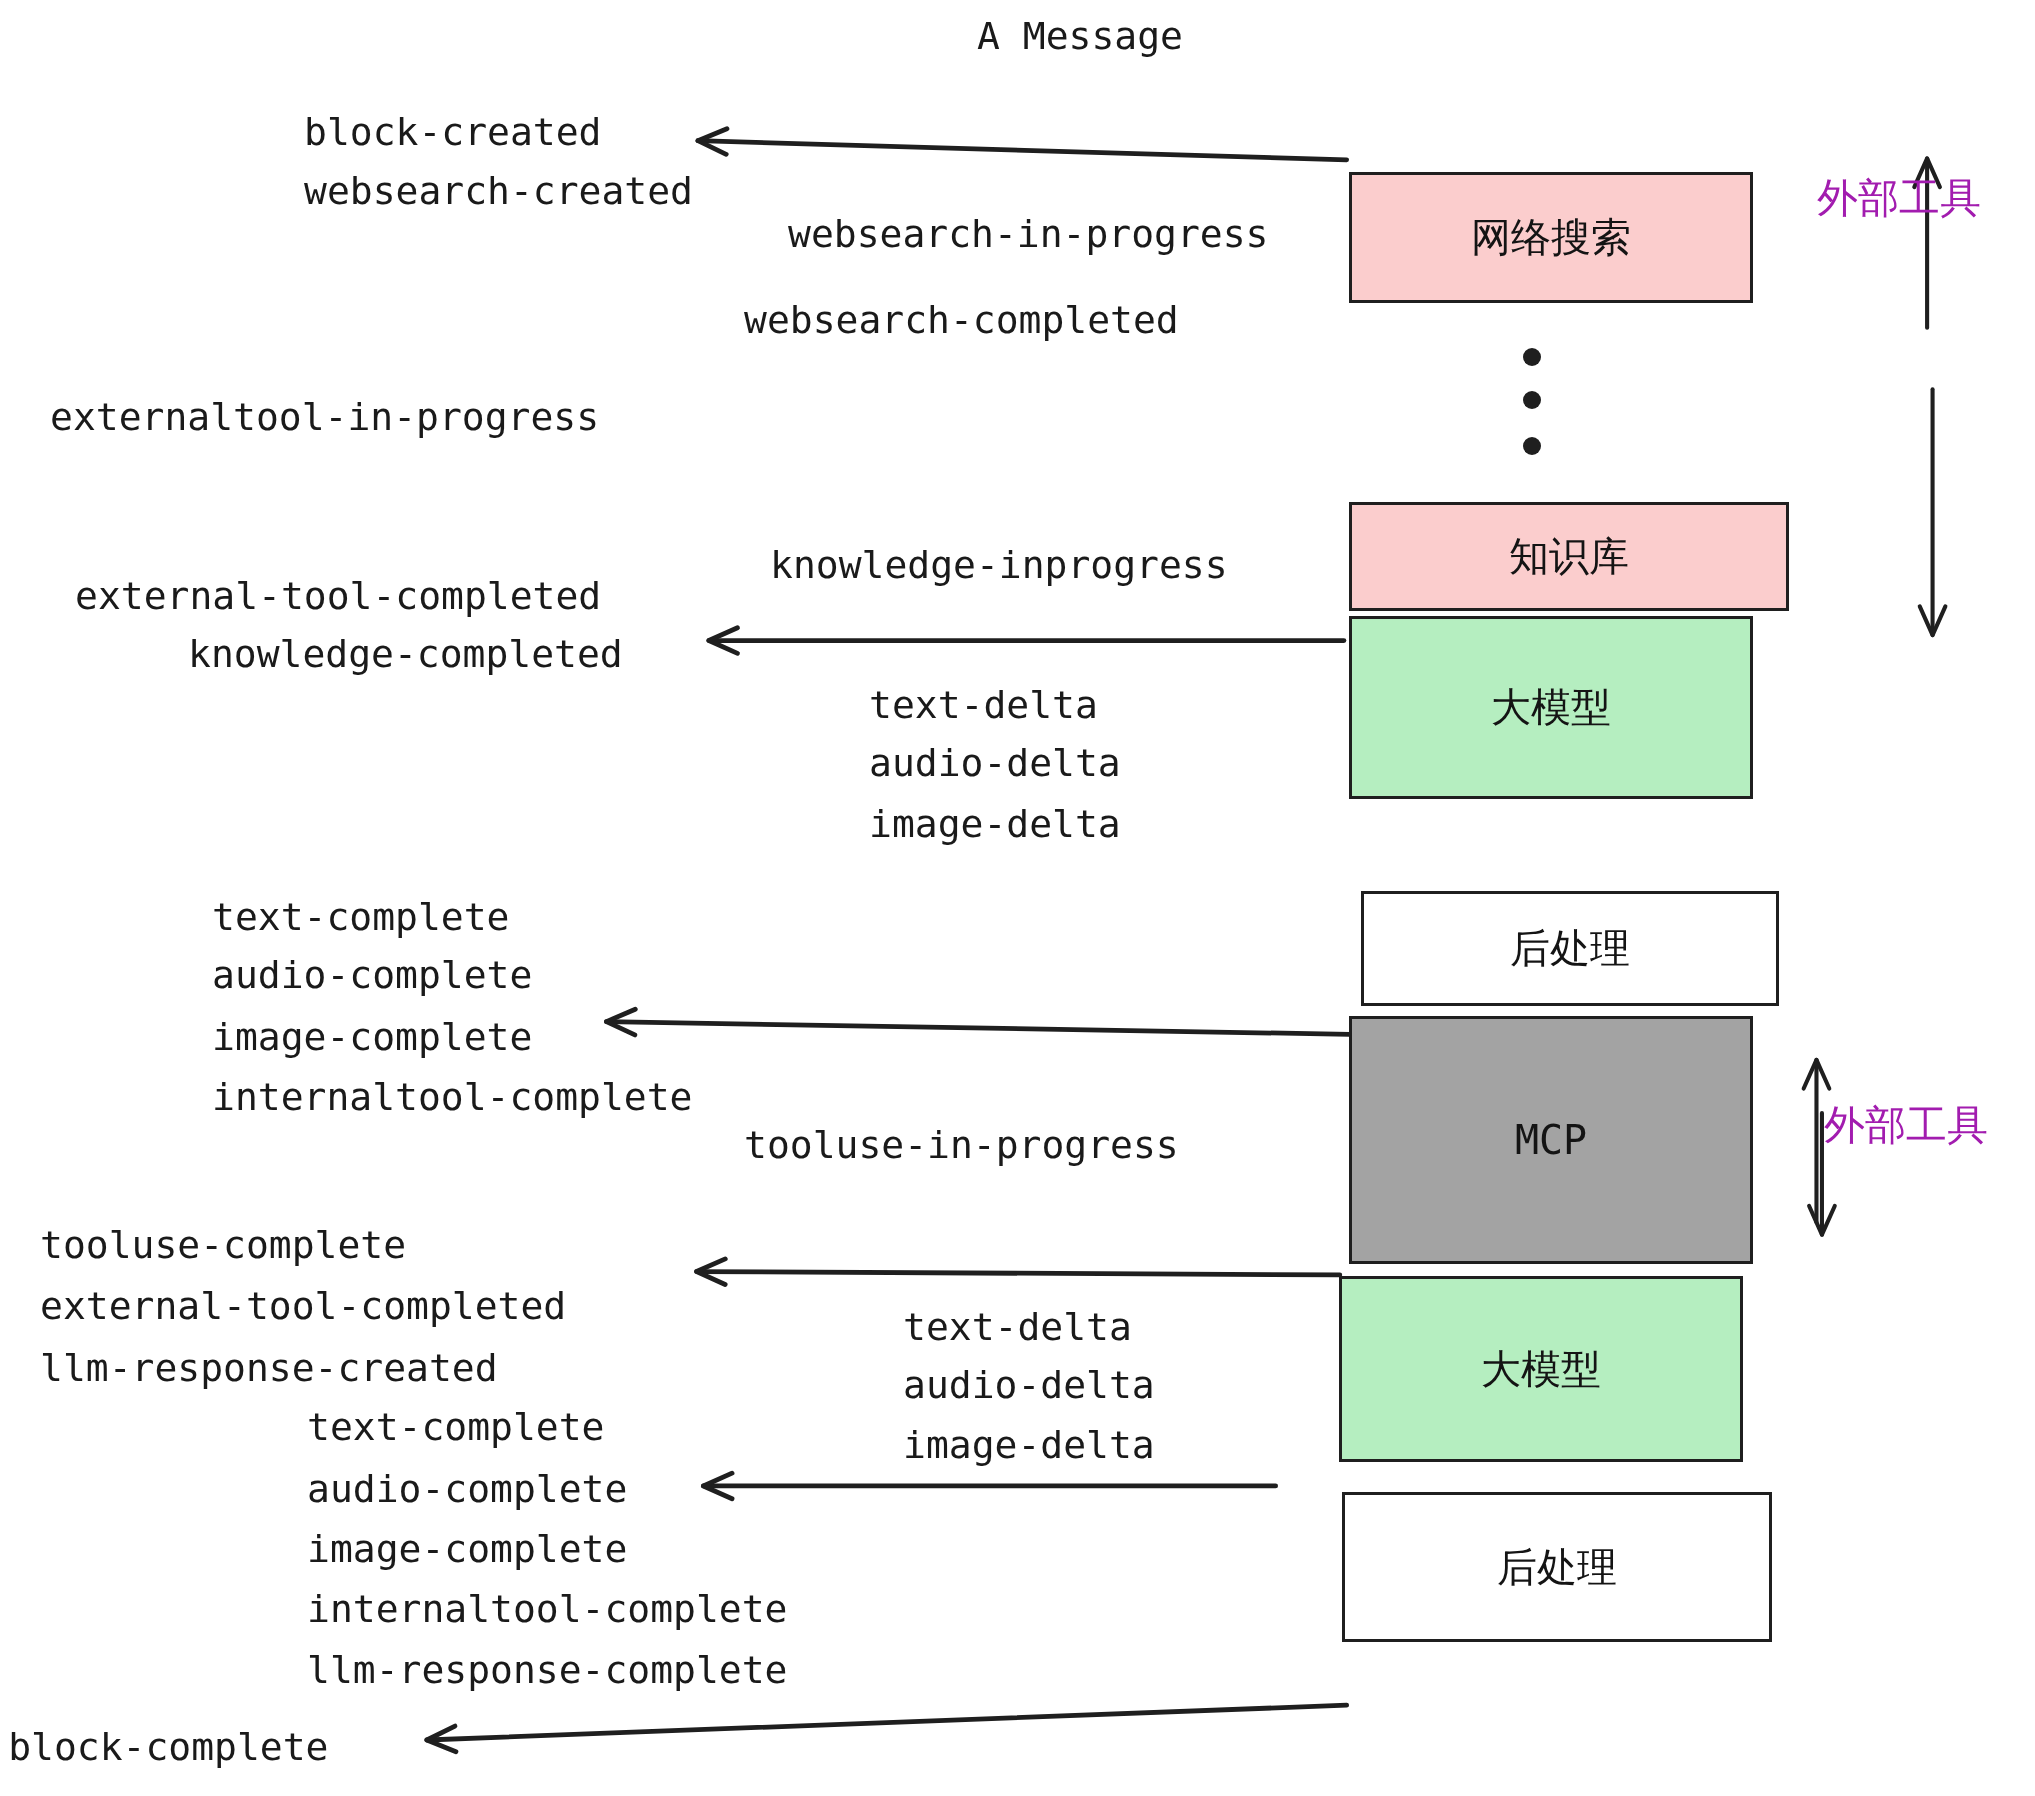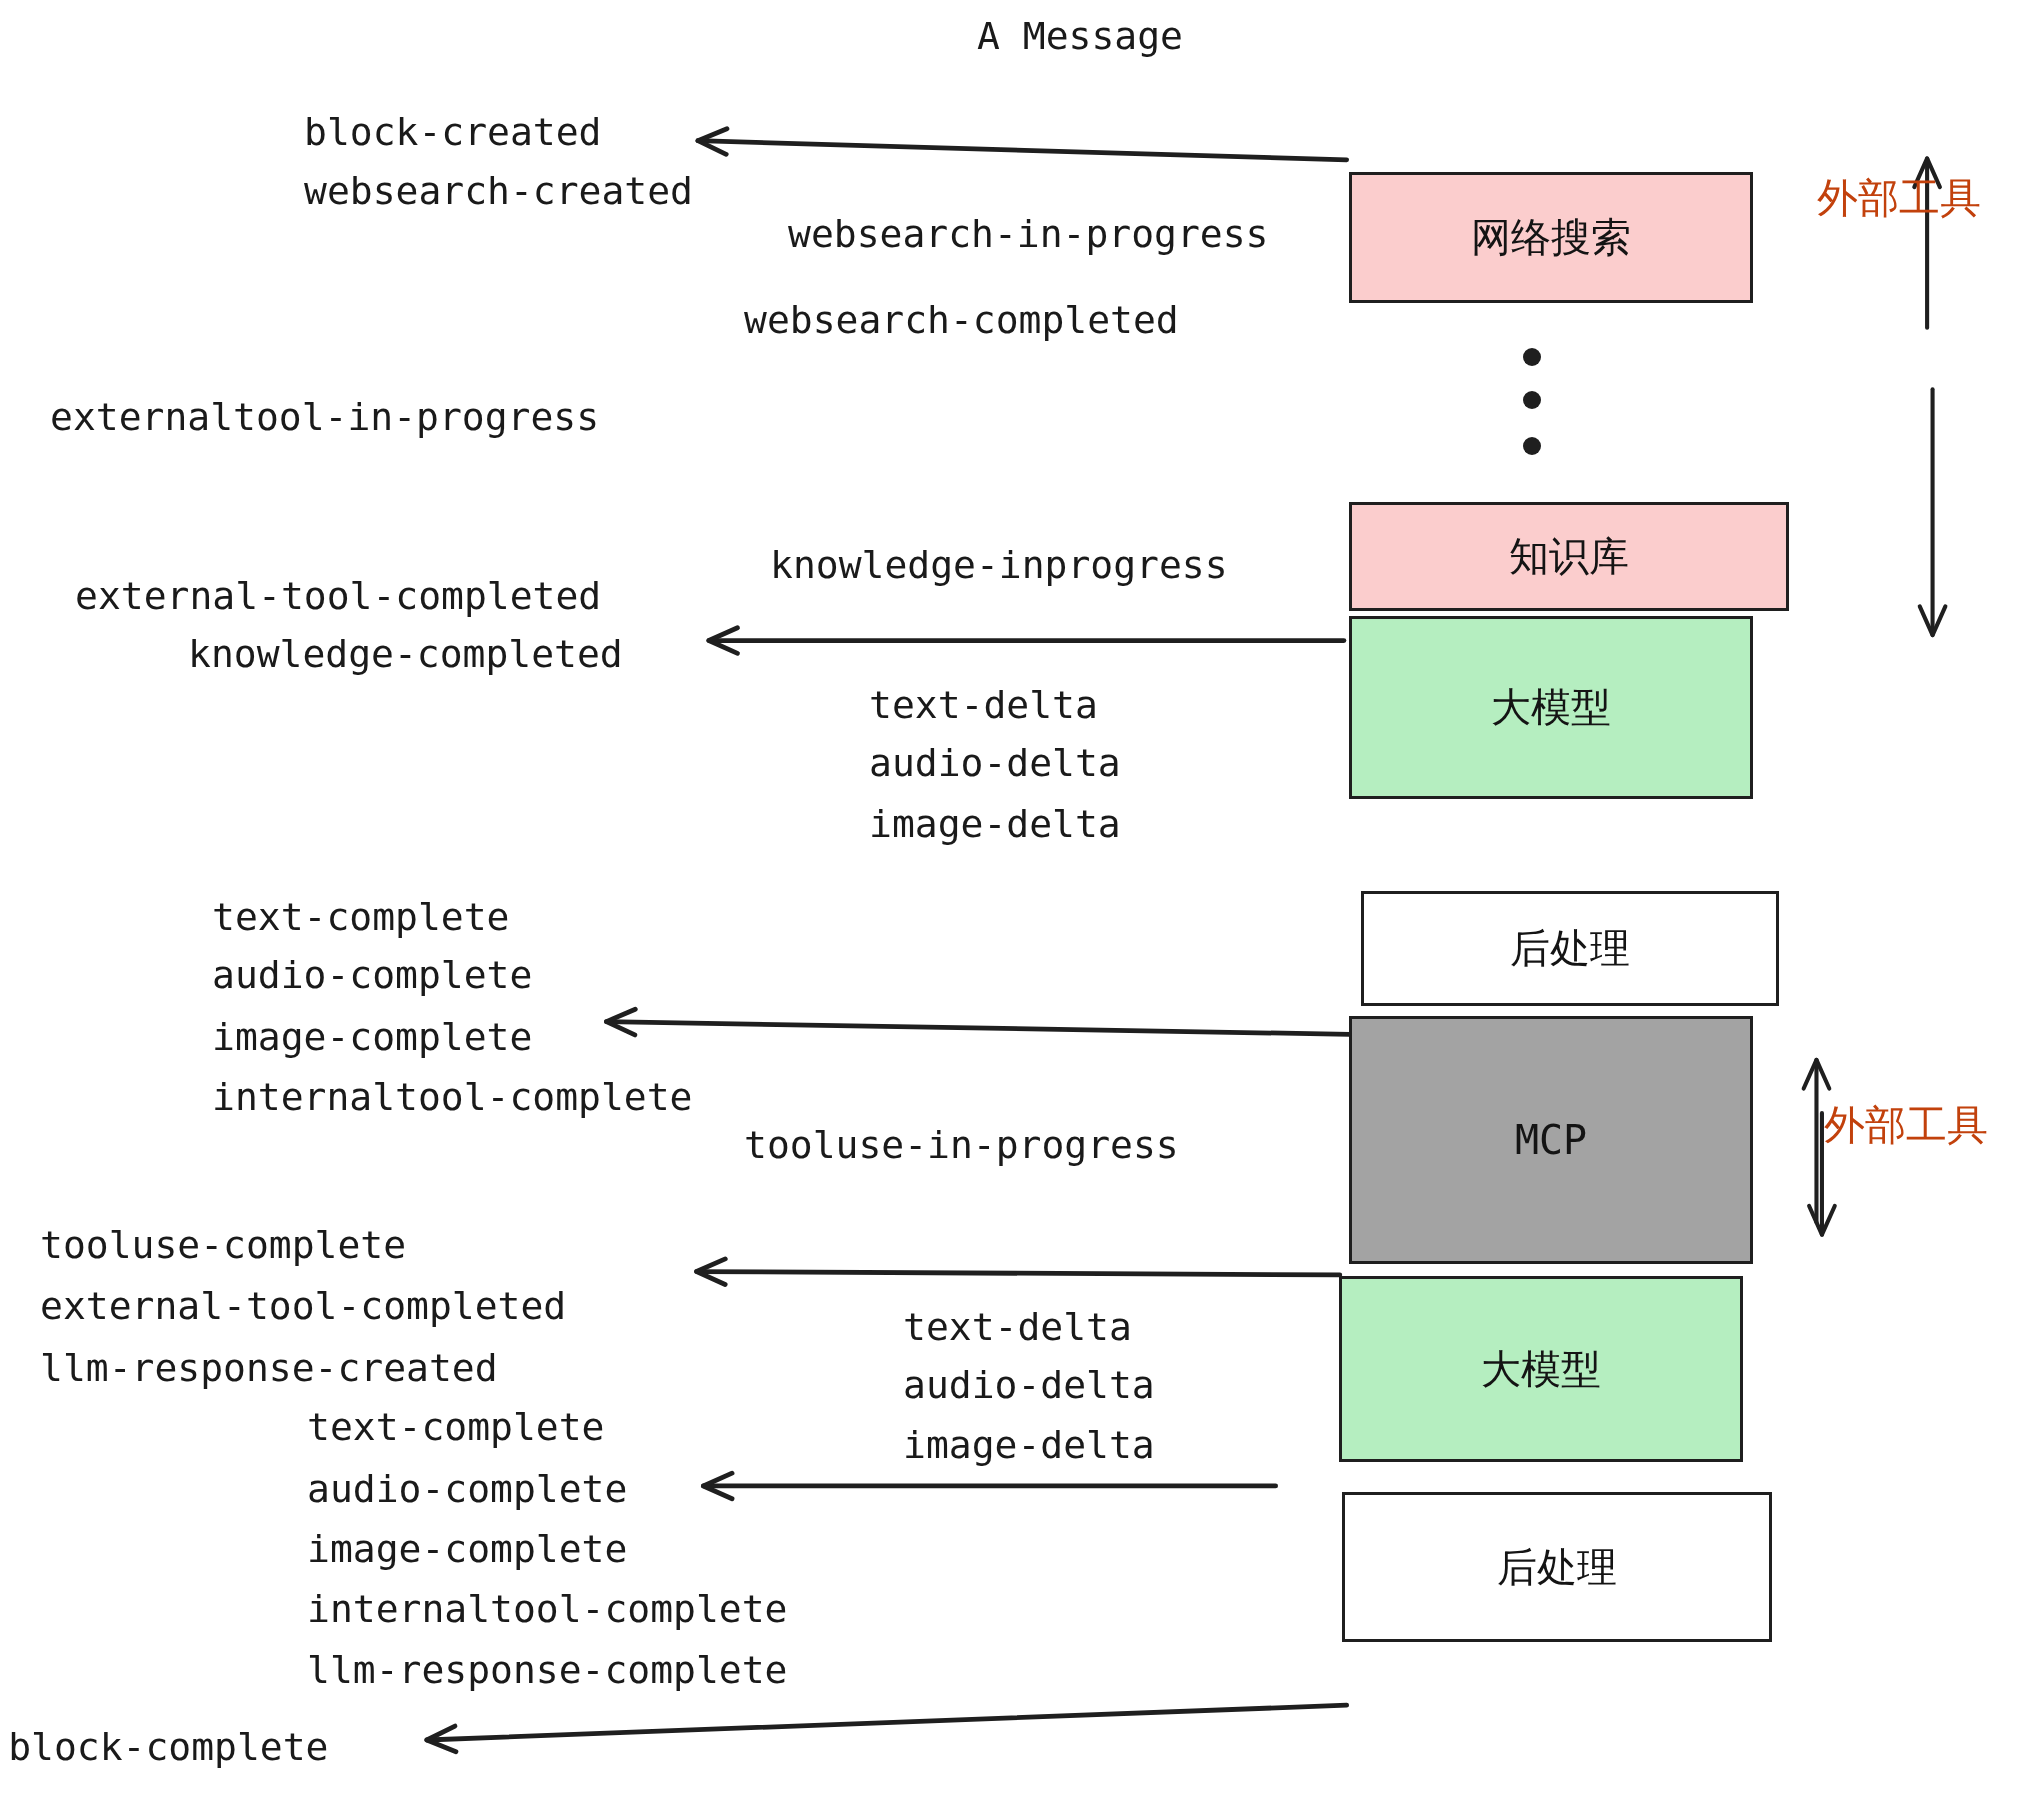--- a/index.html
+++ b/index.html
@@ -43,21 +43,21 @@
     color: #141414;
   }
   .node.mono {
     font-family: "DejaVu Sans Mono", "Liberation Mono", monospace;
     font-size: 40px;
   }
   .grouplabel {
     position: absolute;
     font-family: "DejaVu Sans", "Liberation Sans", sans-serif;
     font-size: 41px;
-    color: #c2410c;
+    color: #a21caf;
     white-space: pre;
   }
   .dot {
     position: absolute;
     width: 18px;
     height: 18px;
     border-radius: 50%;
     background: #1f1f1f;
   }
   svg.arrows {

